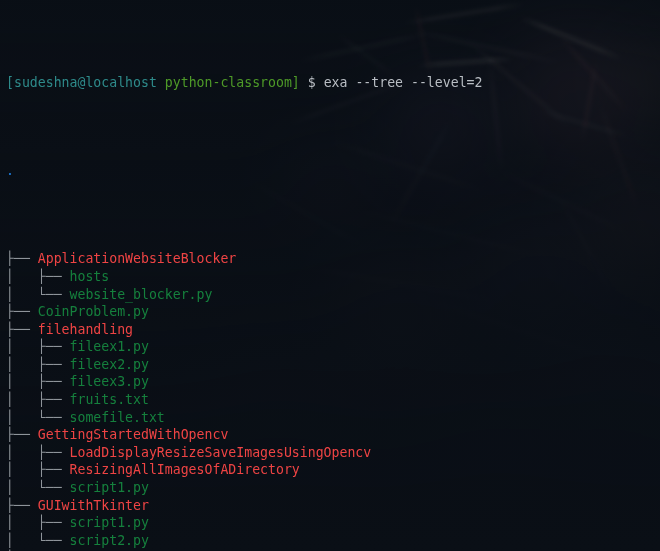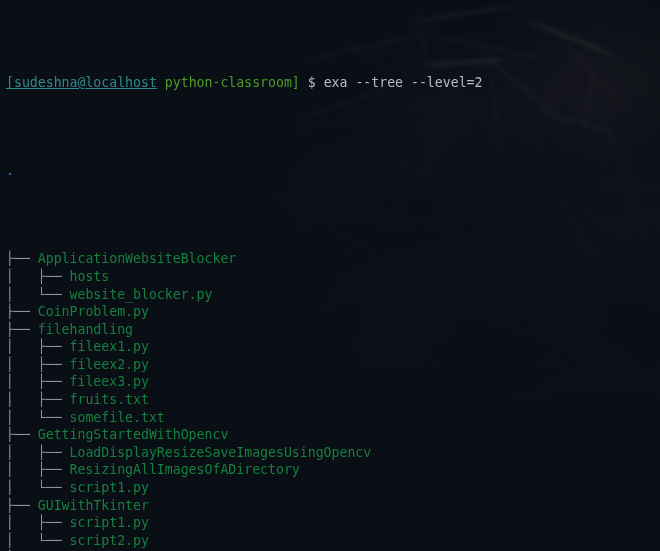--- a/index.html
+++ b/index.html
@@ -41,26 +41,26 @@
     position: relative;
     z-index: 2;
     padding: 4px 0 0 6px;
     white-space: pre;
   }
   .row {
     height: 17.6px;
     white-space: pre;
   }
   
-  .c-user   { color: #2e8b8b; text-decoration: underline; }
+  .c-user   { color: #2e8b8b; }
   .c-dir-gr { color: #4e9a28; }
   .c-punct  { color: #b9bec4; }
   .c-cmd    { color: #b9bec4; }
   .c-file   { color: #15803d; }
-  .c-folder { color: #15803d; }
+  .c-folder { color: #ef4444; }
   .c-tree   { color: #8e949a; }
   .c-dot    { color: #1e7fe0; }
 </style>
 </head>
 <body>
 
 <div id="terminal">
 
   <div id="bg-art">
       <div class="blob" style="left: 470px; top: 10px; width: 210px; height: 170px; background: radial-gradient(circle, rgba(60, 44, 58, 0.55) 0%, rgba(0, 0, 0, 0) 72%);"></div>

